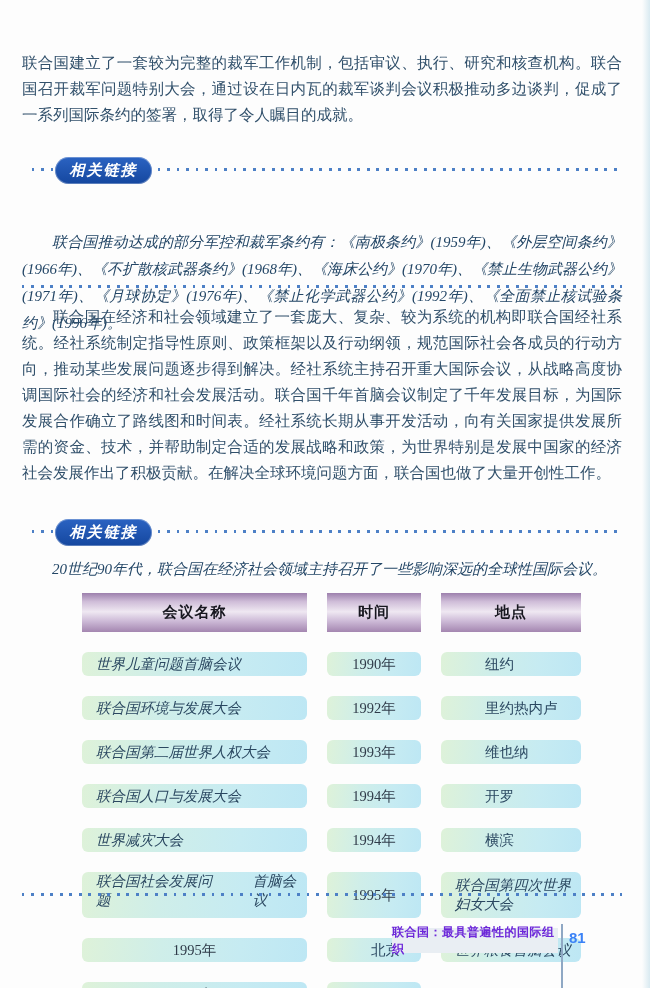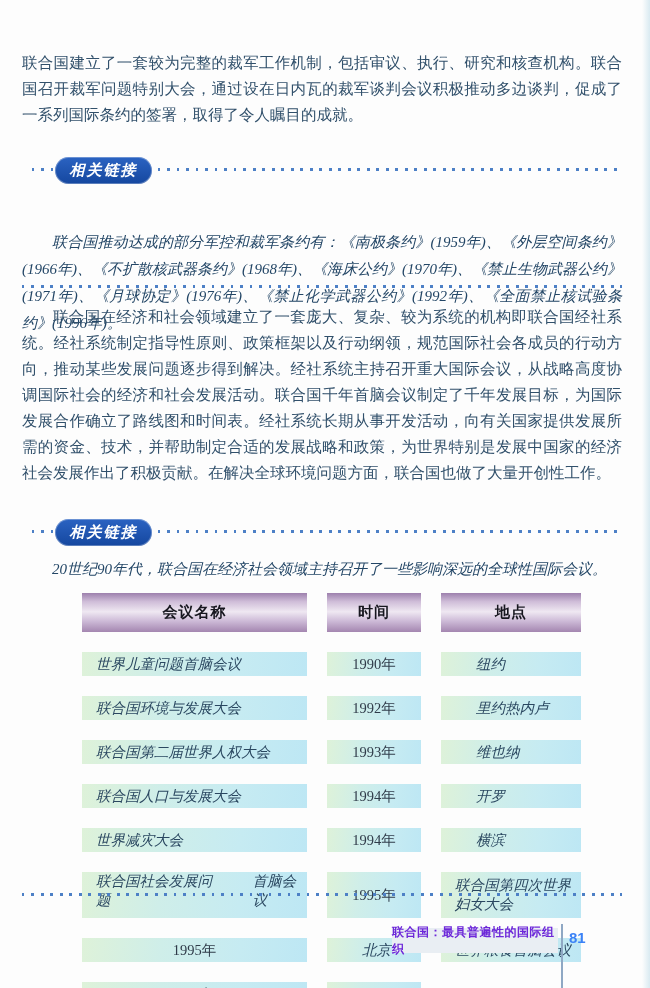--- a/index.html
+++ b/index.html
@@ -41,27 +41,27 @@
     grid-template-rows:39px 24px 24px 24px 24px 24px 46px 24px 24px;
     column-gap:4px;row-gap:3px;gap:20px;
   }
   .th{
     background:linear-gradient(180deg,#9d80ad 0%,#cfbdd8 22%,#efe8f2 48%,#cdbad7 72%,#a486b0 100%);
     color:#17171f;font-family:"Liberation Sans",sans-serif;font-weight:bold;font-size:15px;
     display:flex;align-items:center;justify-content:center;letter-spacing:1px;
   }
   .cell{
     background:linear-gradient(97deg,#def2d9 0%,#cfeee9 35%,#c6ebf2 70%,#bde7f4 100%);
-    color:#2a4760;font-size:14.5px;display:flex;align-items:center;
+    color:#2a4760;font-size:14.5px;display:flex;align-items:center;border-radius:6px;
   }
   .cell.name{padding-left:14px;font-style:italic;}
   .cell.name.double{flex-direction:row;align-items:flex-start;justify-content:center;line-height:19px;}
   .cell.name.double .line2{padding-left:34px;}
   .cell.time{justify-content:center;color:#2f3b49;font-style:normal;}
-  .cell.place{padding-left:35px;font-style:italic;}
+  .cell.place{padding-left:44px;}
   
   .footer-label{
     position:absolute;left:392px;top:928px;width:166px;height:25px;background:#e9eef3;
     color:#6d28d9;font-family:"Liberation Sans",sans-serif;font-weight:bold;font-size:12px;
     display:flex;align-items:center;justify-content:center;letter-spacing:.5px;
   }
   .footer-rule{position:absolute;left:561px;top:924px;width:2px;height:64px;background:#8fa8c4;}
   .page-num{
     position:absolute;left:569px;top:929px;color:#3b82f6;
     font-family:"Liberation Sans",sans-serif;font-weight:bold;font-size:15px;

